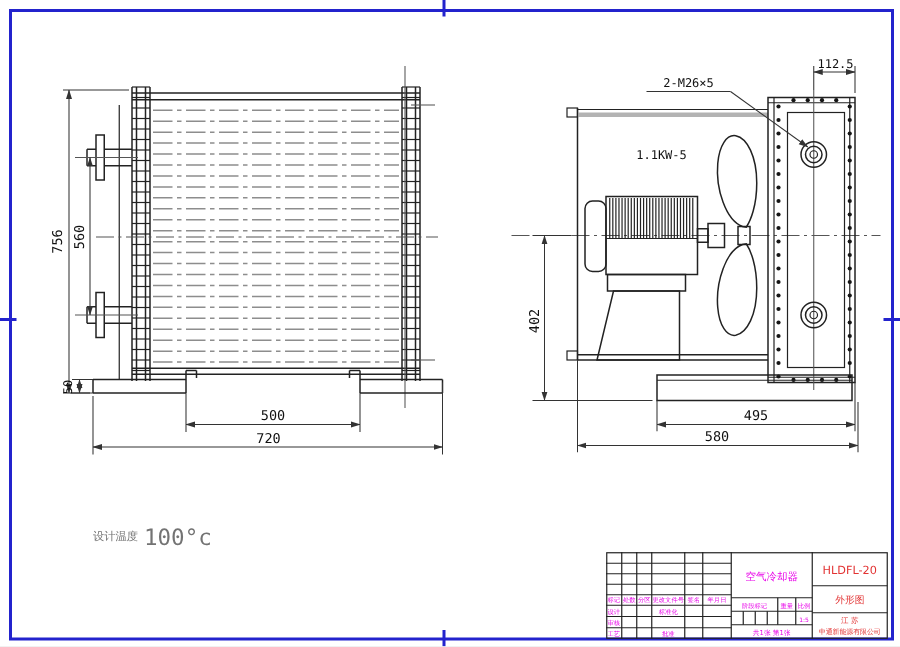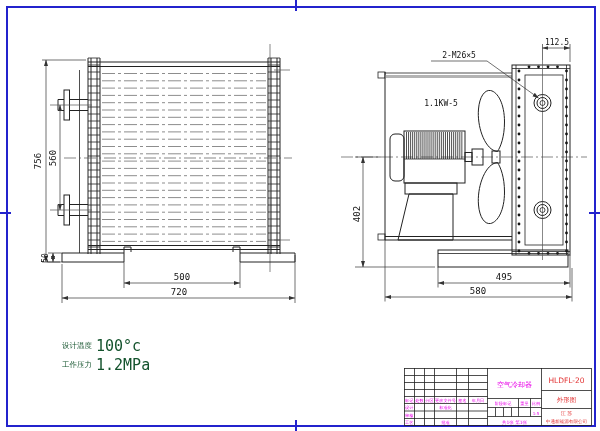--- a/index.html
+++ b/index.html
@@ -12,21 +12,21 @@
   .thin{stroke:#222;stroke-width:.8;fill:none;}
   .thin2{stroke:#555;stroke-width:.7;fill:none;}
   .thick{stroke:#b3b3b3;stroke-width:3;fill:none;}
   .cl{stroke:#555;stroke-width:.7;fill:none;stroke-dasharray:12 3 2 3;}
   .tube{stroke:#8d8d8d;stroke-width:1;stroke-dasharray:13 3 3 3;}
   .dim{stroke:#333;stroke-width:.7;fill:none;}
   .dtxt{font-family:"DejaVu Sans Mono",monospace;font-size:9px;fill:#111;}
   .dtxt2{font-family:"DejaVu Sans Mono",monospace;font-size:8px;fill:#111;}
   .bolt{fill:#151515;stroke:none;}
   
-  #notes{position:absolute;left:62px;top:336px;color:#14532d;}
+  #notes{position:absolute;left:62px;top:348px;color:#737373;}
   #notes .row{display:flex;align-items:center;height:19px;}
   #notes .lab{font-size:7.5px;width:34px;letter-spacing:0px;}
   #notes .val{font-family:"DejaVu Sans Mono",monospace;font-size:15px;}
   
   .tb-m{fill:#e800e8;font-family:"DejaVu Sans",sans-serif;}
   .tb-r{fill:#e23333;font-family:"DejaVu Sans",sans-serif;}
   .tbl{stroke:#222;stroke-width:.8;fill:none;}
 </style>
 </head>
 <body>
@@ -382,24 +382,20 @@
       <line class="dim" x1="50" y1="279" x2="237" y2="279" marker-start="url(#ar2)" marker-end="url(#ar2)"></line>
       <text class="dtxt" x="143" y="276" text-anchor="middle">580</text>
     </g>
   </svg>
 
   <div id="notes">
     <div class="row">
       <span class="lab">设计温度</span>
       <span class="val">100°c</span>
     </div>
-    <div class="row">
-      <span class="lab">工作压力</span>
-      <span class="val">1.2MPa</span>
-    </div>
   </div>
 
   <svg id="title-block" style="left:404px;top:368px;" width="188" height="58" viewBox="0 0 188 58">
     <rect class="tbl" x="0.5" y="0.5" width="187" height="57"></rect>
     <line class="tbl" x1="83.5" y1="0" x2="83.5" y2="58"></line>
     <line class="tbl" x1="137.5" y1="0" x2="137.5" y2="58"></line>
 
     <line class="tbl" x1="137.5" y1="22.5" x2="187.5" y2="22.5"></line>
     <line class="tbl" x1="137.5" y1="40.5" x2="187.5" y2="40.5"></line>
 

